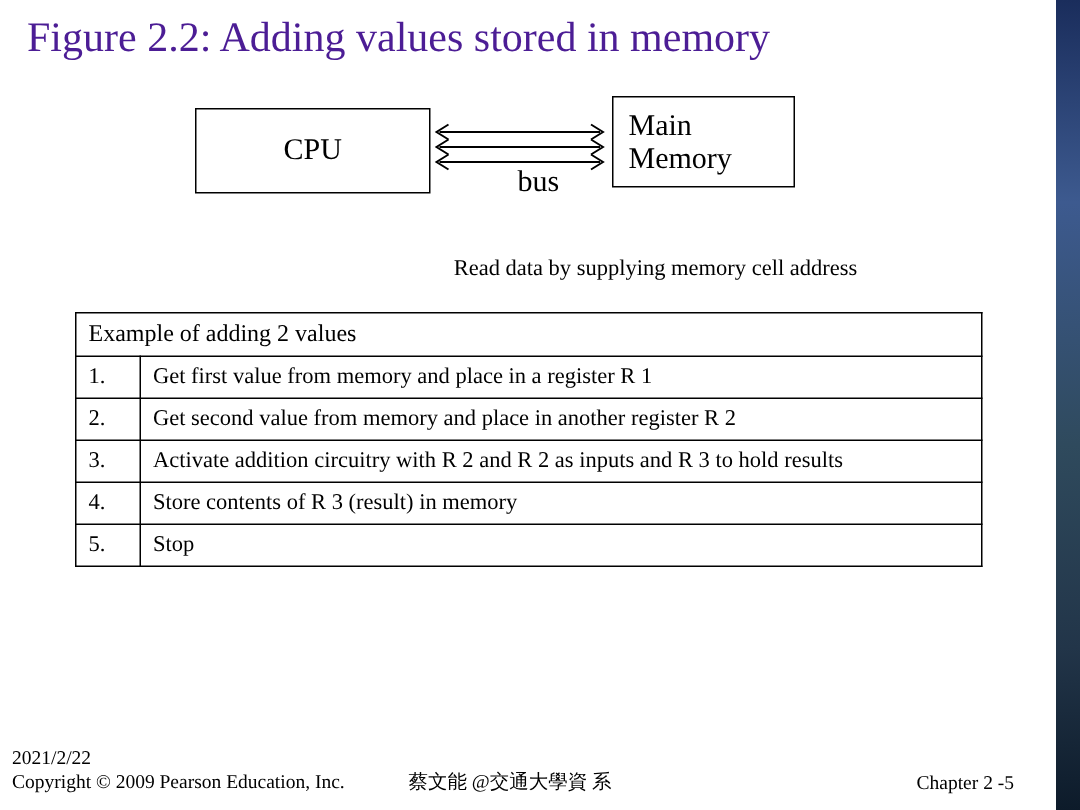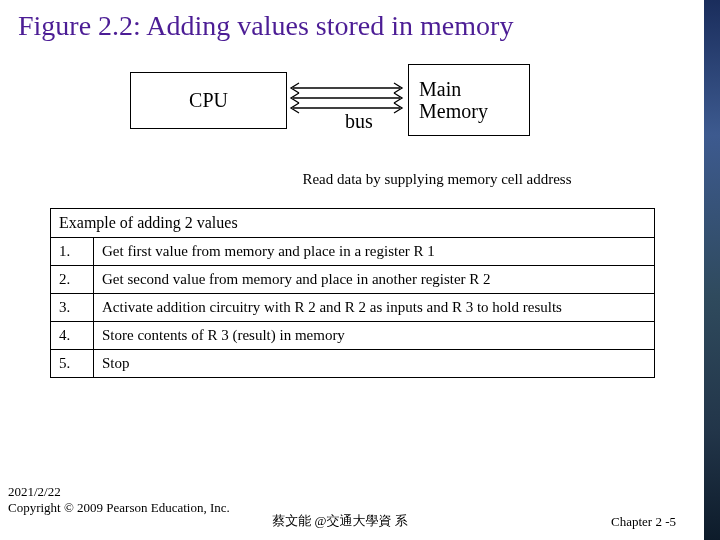--- a/index.html
+++ b/index.html
@@ -48,21 +48,21 @@
     display: flex;
     align-items: center;
     justify-content: center;
     font-size: 20px;
   }
   .mem-box {
     position: absolute;
     left: 408px;
     top: 0;
     width: 122px;
-    height: 72px;
+    height: 61px;
     border: 1px solid #000;
     display: flex;
     align-items: center;
     justify-content: flex-start;
     padding-left: 10px;
     font-size: 20px;
     line-height: 1.1;
     box-sizing: border-box;
   }
   .bus-wrap {
@@ -110,21 +110,21 @@
   .footer {
     position: absolute;
     bottom: 8px;
     left: 8px;
     right: 28px;
     font-size: 13px;
   }
   .footer .left {
     position: absolute;
     left: 0;
-    bottom: 16px;
+    bottom: 3px;
     line-height: 1.25;
     margin-top: 40px;
   }
   .footer .center {
     position: absolute;
     left: 0;
     right: 4px;
     bottom: 2px;
     text-align: center;
   }

